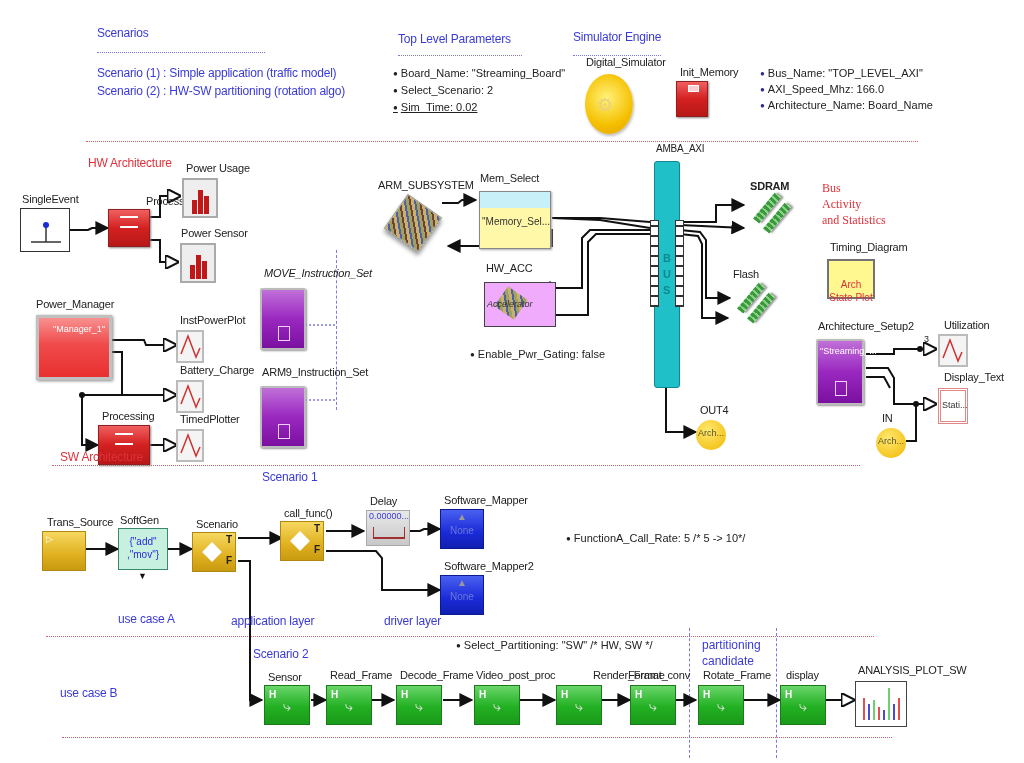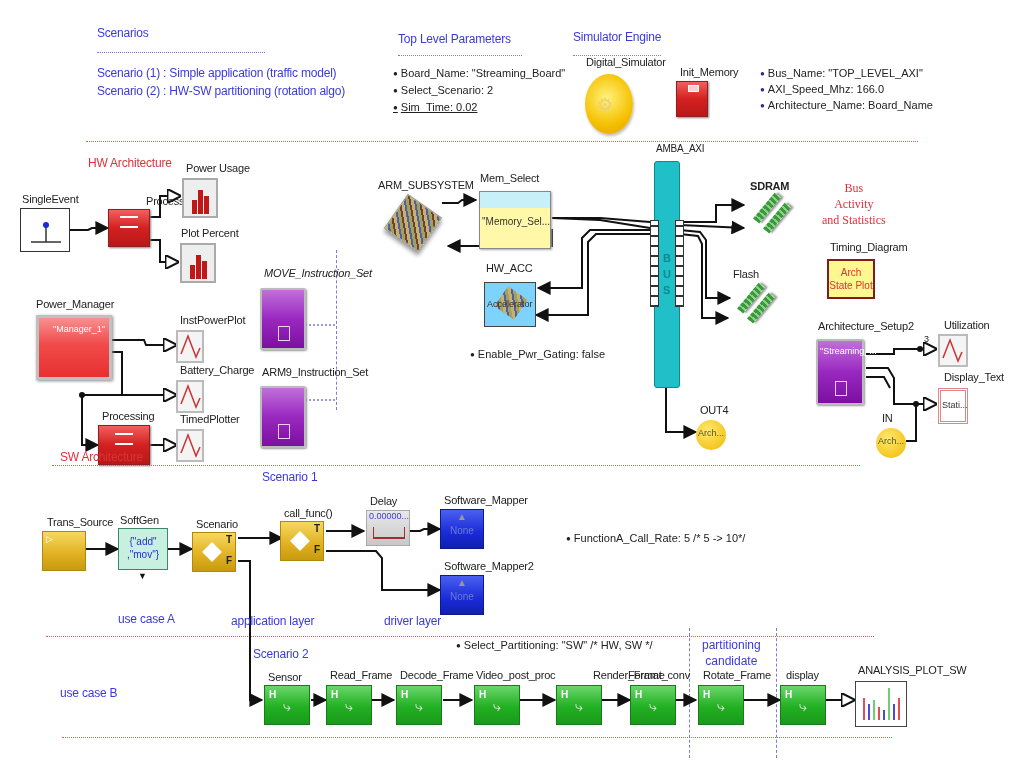--- a/index.html
+++ b/index.html
@@ -2,21 +2,21 @@
 <html><head>
 <meta charset="utf-8">
 <style>
   html, body { margin:0; padding:0; background:#ffffff; }
   body { width:1024px; height:763px; position:relative; overflow:hidden;
          font-family:"Liberation Sans", sans-serif; font-size:11px; color:#222; }
   .abs { position:absolute; }
   .lbl { position:absolute; white-space:nowrap; font-size:11px; color:#222; letter-spacing:-0.2px; }
   .blue { color:#3a3ad8; }
   .red  { color:#e0303a; }
-  .hdr  { font-size:12px;text-align:center; }
+  .hdr  { font-size:12px; }
   .sep  { position:absolute; height:0; border-top:1.5px dotted #e06060; }
   .vsep { position:absolute; width:0; border-left:1.5px dashed #7a7ae0; }
   .param { position:absolute; white-space:nowrap; font-size:11px; color:#222; }
   .param::before { content:"\25CF"; font-size:8px; margin-right:3px; vertical-align:1px; }
   .param.bluedot::before { color:#2a2aa0; }
   svg.wires { position:absolute; left:0; top:0; }
   .blk { position:absolute; box-sizing:border-box; }
   .redblk { background:linear-gradient(#f06060,#d42020 50%,#b81818); border:1px solid #902020; box-shadow:1px 1px 2px #888; }
   .purple { background:linear-gradient(#c070d8,#9a28c0 50%,#7a10a0); border:2px solid #bbb; border-radius:2px; box-shadow:1px 1px 2px #999; }
   .green { background:linear-gradient(#6ad66a,#22b022 55%,#1a9a1a); border:1px solid #1a7a1a; }
@@ -147,21 +147,21 @@
 </div>
 
 <div class="lbl" style="left:186px;top:162px;">Power Usage</div>
 <div class="blk plotbox" style="left:182px;top:178px;width:36px;height:40px;">
   <svg width="32" height="36">
       <rect x="8" y="20" width="5" height="14" fill="#c01818"></rect>
       <rect x="14" y="10" width="5" height="24" fill="#c01818"></rect>
       <rect x="20" y="16" width="5" height="18" fill="#c01818"></rect>
     </svg>
 </div>
-<div class="lbl" style="left:181px;top:227px;">Plot Percent</div>
+<div class="lbl" style="left:181px;top:227px;">Power Sensor</div>
 <div class="blk plotbox" style="left:180px;top:243px;width:36px;height:40px;">
   <svg width="32" height="36">
       <rect x="8" y="20" width="5" height="14" fill="#c01818"></rect>
       <rect x="14" y="10" width="5" height="24" fill="#c01818"></rect>
       <rect x="20" y="16" width="5" height="18" fill="#c01818"></rect>
     </svg>
 </div>
 
 <div class="lbl" style="left:36px;top:298px;">Power_Manager</div>
 <div class="blk" style="left:36px;top:315px;width:76px;height:65px;background:linear-gradient(#f89090,#f04a4a 45%,#e83030);border:3px solid #c0c0c0;box-shadow:1px 1px 3px #888;">
@@ -205,21 +205,21 @@
 <div class="abs" style="left:384px;top:196px;width:58px;height:58px;">
   <div style="position:absolute;left:8px;top:6px;width:40px;height:40px;transform:rotate(35deg);background:repeating-linear-gradient(45deg,#c8b070 0 3px,#5060a0 3px 5px,#a0a060 5px 8px,#704030 8px 10px);border:1px solid #998;box-shadow:2px 3px 4px #999;"></div>
 </div>
 
 <div class="lbl" style="left:480px;top:172px;">Mem_Select</div>
 <div class="blk" style="left:479px;top:191px;width:72px;height:58px;border:1px solid #888;background:linear-gradient(#c8f0f8 0 16px,#fff8a8 16px);box-shadow:1px 1px 2px #aaa;">
   <span class="txt-in" style="left:2px;top:24px;color:#333;">"Memory_Sel...</span>
 </div>
 
 <div class="lbl" style="left:486px;top:262px;">HW_ACC</div>
-<div class="blk" style="left:484px;top:282px;width:52px;height:45px;border:1.5px solid #444;background:#7dd3fc;">
+<div class="blk" style="left:484px;top:282px;width:72px;height:45px;border:1.5px solid #444;background:#f0abfc;font-style:italic;">
   <div style="position:absolute;left:14px;top:8px;width:24px;height:24px;transform:rotate(35deg);background:repeating-linear-gradient(45deg,#c8b070 0 3px,#5060a0 3px 5px,#a0a060 5px 8px);"></div>
   <span class="txt-in" style="left:2px;top:16px;color:#333;font-size:9px;">Accelerator</span>
 </div>
 
 <div class="param" style="left:470px;top:348px;">Enable_Pwr_Gating: false</div>
 
 <div class="lbl" style="left:656px;top:143px;font-size:10px;">AMBA_AXI</div>
 <div class="blk" style="left:654px;top:161px;width:26px;height:227px;background:#20c0c8;border:1.5px solid #108890;border-radius:3px;">
   <div class="abs" style="left:8px;top:88px;color:#108890;font-weight:bold;font-size:11px;line-height:16px;">
     <div>B</div>
@@ -245,21 +245,21 @@
 <div class="abs" style="left:696px;top:420px;width:30px;height:30px;border-radius:50%;background:radial-gradient(circle at 40% 35%,#ffe870,#f0b800);">
   <span class="txt-in" style="left:2px;top:8px;color:#553;font-size:9px;">Arch...</span>
 </div>
 
 <div class="abs red hdr" style="left:822px;top:180px;line-height:16px;font-size:12px;font-family:Liberation Serif, serif;">
   <div>Bus</div>
   <div>Activity</div>
   <div>and Statistics</div>
 </div>
 <div class="lbl" style="left:830px;top:241px;">Timing_Diagram</div>
-<div class="blk" style="left:827px;top:259px;width:48px;height:40px;background:#fff890;border:2px solid #7f1d1d;text-align:center;color:#e0303a;font-size:10px;line-height:13px;padding-top:5px;">
+<div class="blk" style="left:827px;top:259px;width:48px;height:40px;background:#fff890;border:2px solid #737373;text-align:center;color:#e0303a;font-size:10px;line-height:13px;padding-top:17px;">
   <div>Arch</div>
   <div>State Plot</div>
 </div>
 
 <div class="lbl" style="left:818px;top:320px;">Architecture_Setup2</div>
 <div class="blk purple" style="left:816px;top:339px;width:48px;height:66px;">
   <span class="txt-in" style="left:2px;top:5px;color:#fff;font-size:9px;">"Streaming_...</span>
   <span style="position:absolute;left:17px;top:40px;width:10px;height:13px;border:1.5px solid #f0d0ff;"></span>
 </div>
 <div class="lbl" style="left:924px;top:334px;font-size:9px;">3</div>

